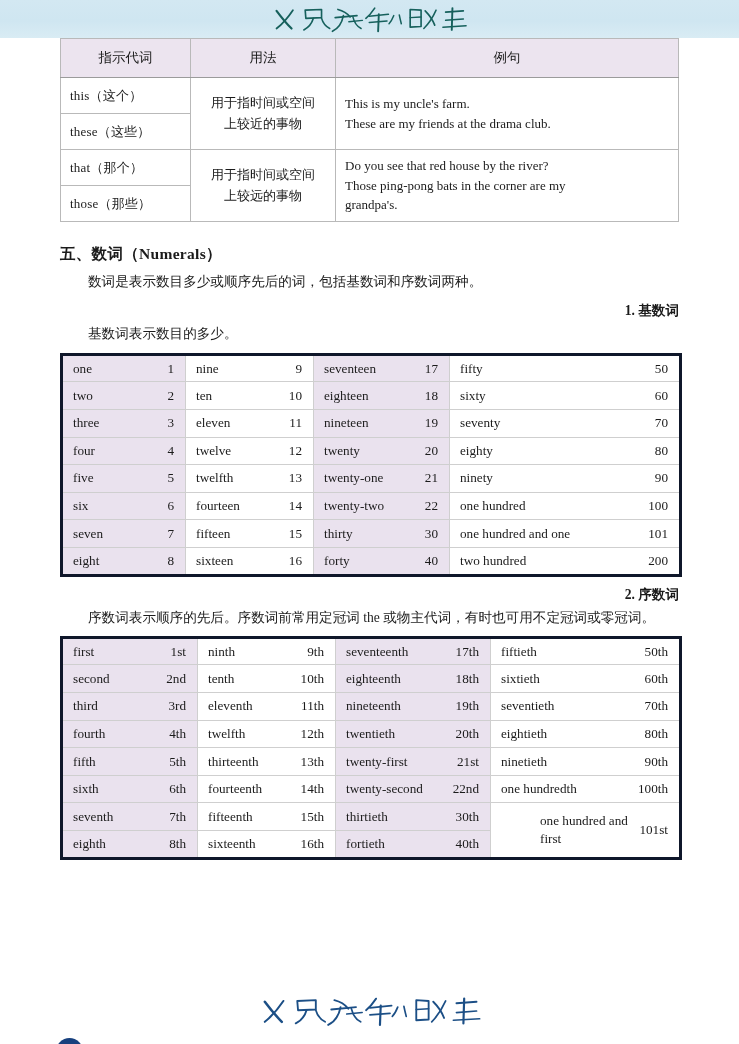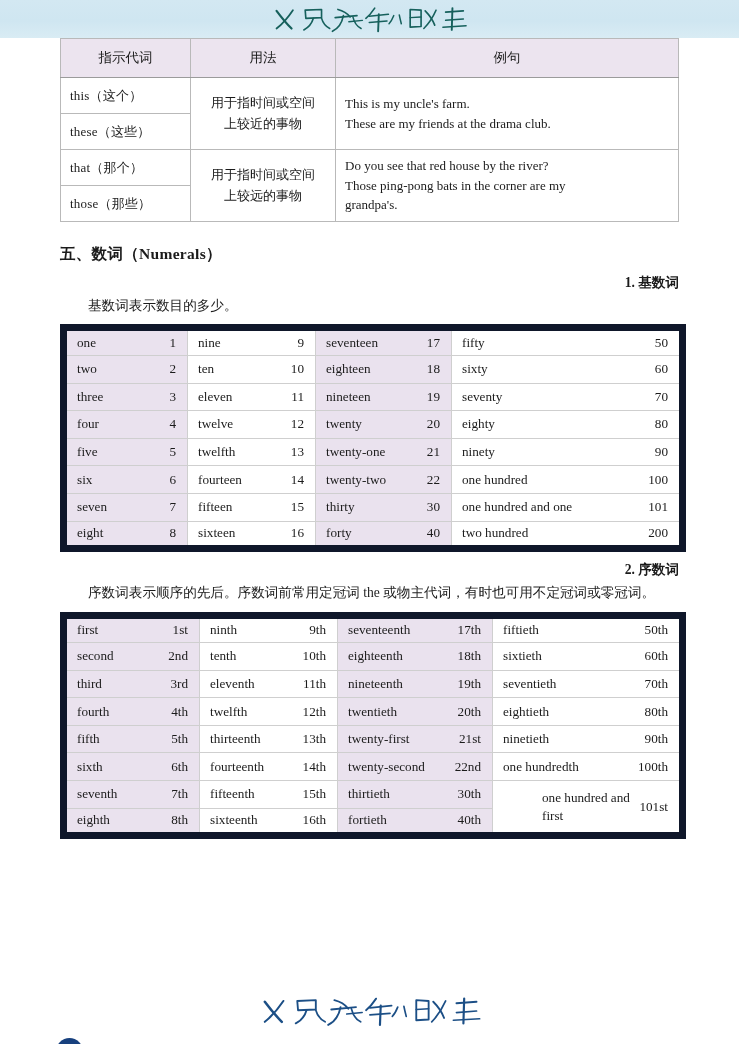--- a/index.html
+++ b/index.html
@@ -107,21 +107,21 @@
     font-size: 13.6px;
     font-weight: bold;
     margin: 9px 0 2px 0;
     text-indent: 28px;
     text-align: right;
   }
   .para-tight { margin-bottom: 7px; }
 
   
   .num-table {
-    border: 7px solid #0f172a;
+    border: 3px solid #0f172a;
     margin-top: 4px;
   }
   .num-table td {
     border: 1px solid #cfcfcf;
     font-size: 13.2px;
     height: 27.6px;
     padding: 0;
     vertical-align: middle;
   }
   .num-table td.tint { background: #eae2ee; }
@@ -272,20 +272,21 @@
           <div>grandpa's.</div>
         </td>
       </tr>
       <tr>
         <td class="cell-word">those（那些）</td>
       </tr>
     </tbody>
   </table>
 
   <div class="section-head">五、数词（Numerals）</div>
+  <p class="para">数词是表示数目多少或顺序先后的词，包括基数词和序数词两种。</p>
 
   <div class="sub-head">1. 基数词</div>
   <p class="para para-tight">基数词表示数目的多少。</p>
 
   <table class="num-table card-table">
     <colgroup>
         <col class="c1">
         <col class="c2">
         <col class="c3">
         <col class="c4">

